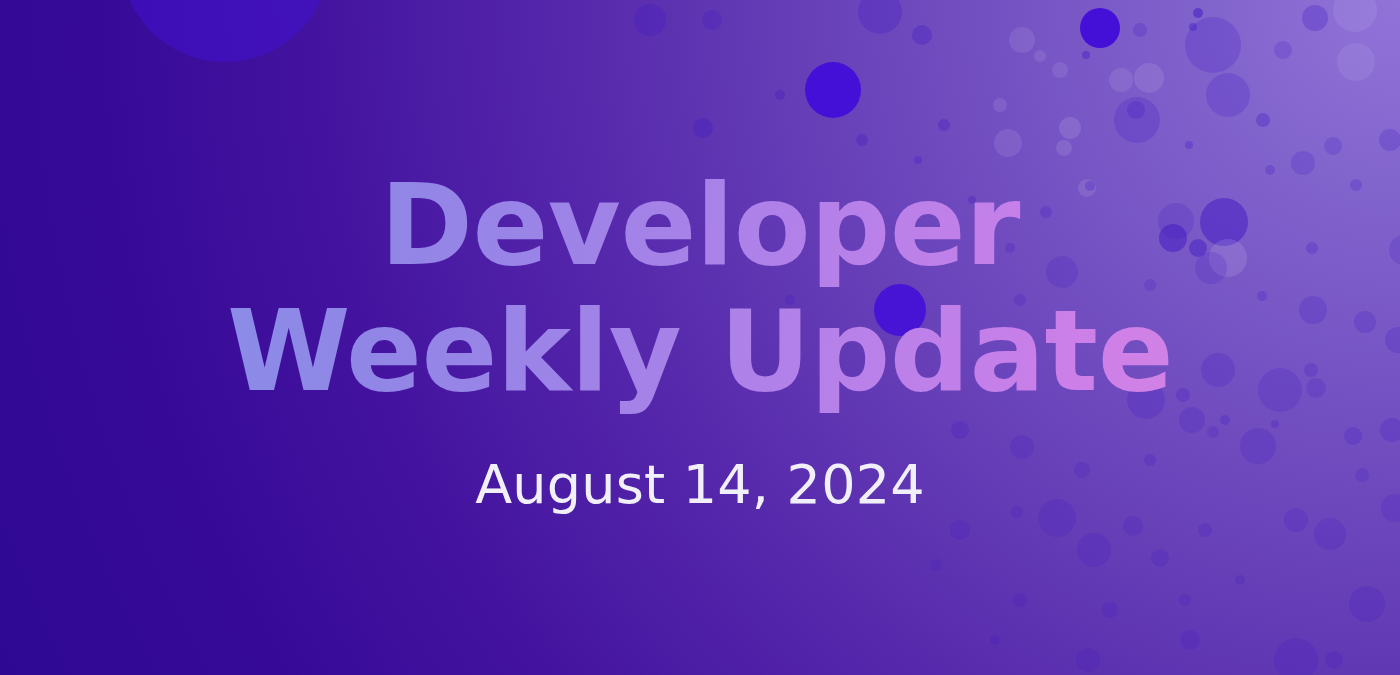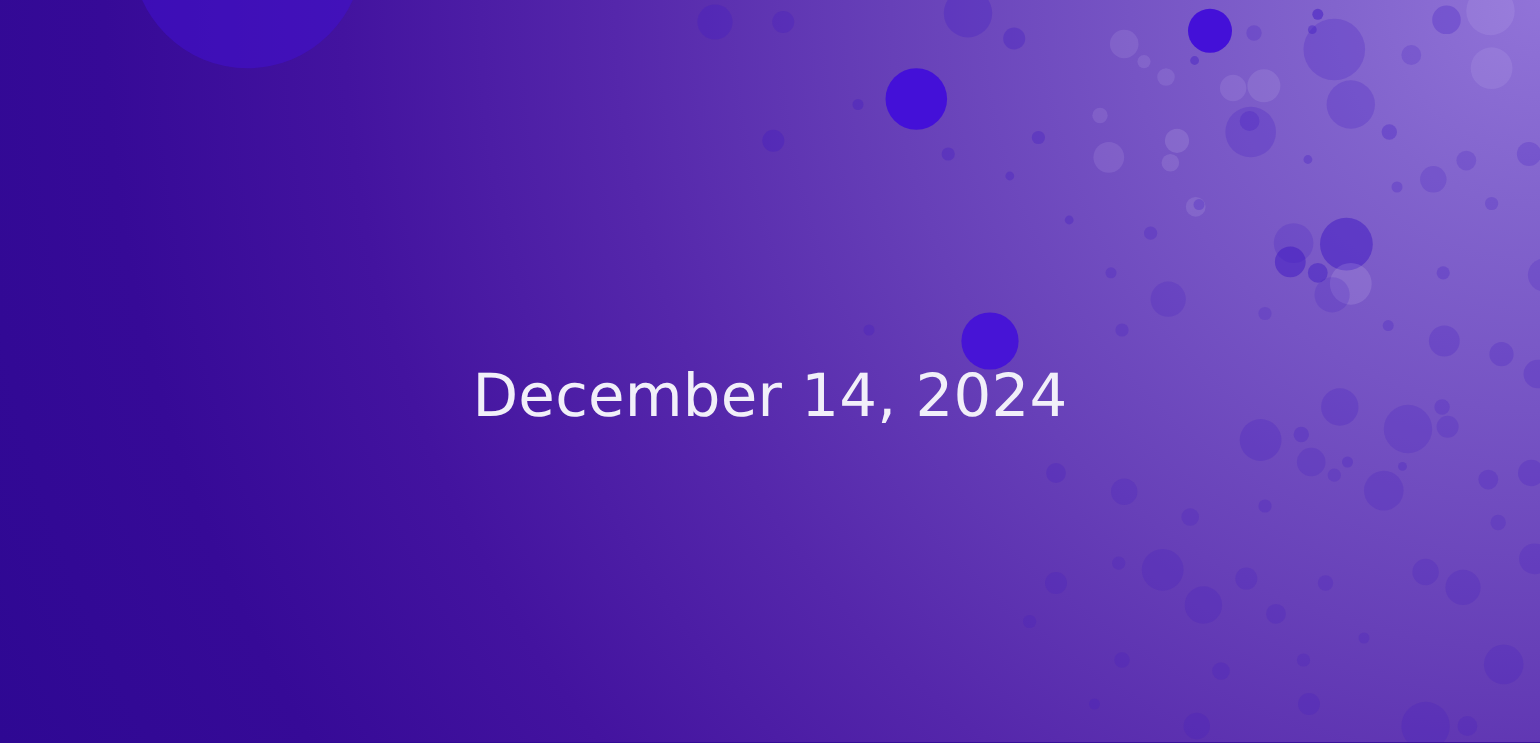--- a/index.html
+++ b/index.html
@@ -192,16 +192,20 @@
         <circle cx="995" cy="640" r="5" fill="#3f18c4" opacity="0.2"></circle>
         <circle cx="790" cy="300" r="5" fill="#3f18c4" opacity="0.25"></circle>
         <circle cx="1090" cy="186" r="5" fill="#3f18c4" opacity="0.28"></circle>
         <circle cx="972" cy="200" r="4" fill="#3f18c4" opacity="0.3"></circle>
         <circle cx="1046" cy="212" r="6" fill="#3f18c4" opacity="0.25"></circle>
         <circle cx="1010" cy="248" r="5" fill="#3f18c4" opacity="0.25"></circle>
       </g>
   </svg>
 
   <div id="content">
-    <p class="date">December 14, 2024</p>
+    <h1 class="title">
+      <span class="line">Developer</span>
+      <span class="line">Weekly Update</span>
+    </h1>
+    <p class="date">August 14, 2024</p>
   </div>
 
 </div>
 
 </body></html>

